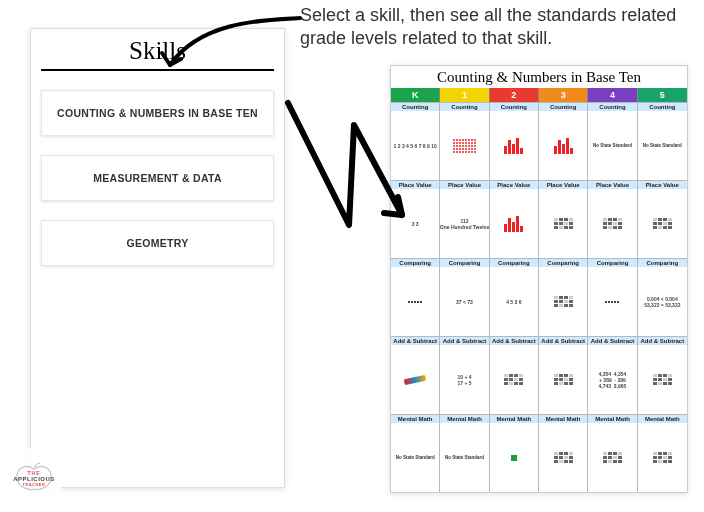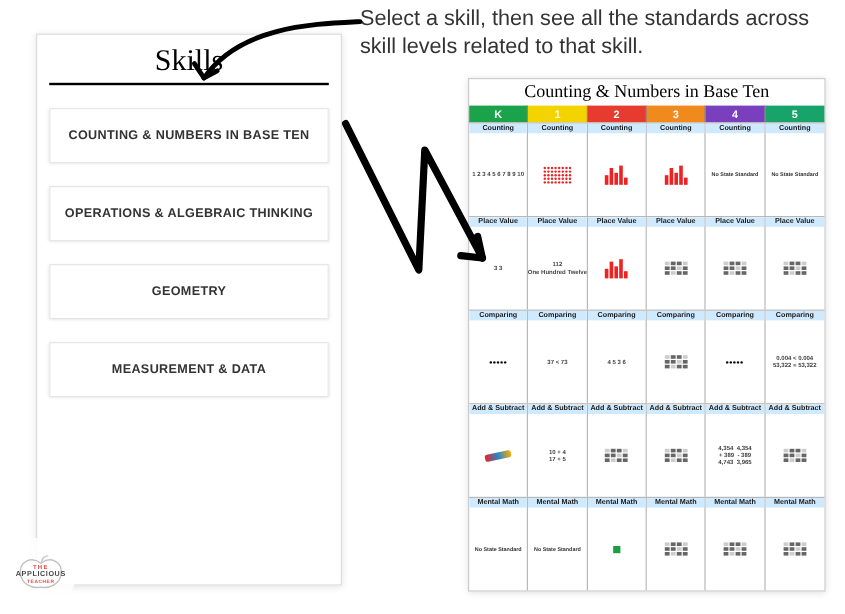--- a/index.html
+++ b/index.html
@@ -149,28 +149,27 @@
   }
   .logo svg { width: 46px; height: 32px; }
   .logo .t1 { font-size: 5px; letter-spacing: 1px; color:#d33; font-weight:700;}
   .logo .t2 { font-size: 6px; letter-spacing: .5px; color:#333; font-weight:700;}
   .logo .t3 { font-size: 4px; letter-spacing: .5px; color:#d33; font-weight:700;}
   .arrow { position:absolute; pointer-events:none; }
 </style>
 </head>
 <body>
 
-<div class="caption">Select a skill, then see all the standards across skill levels related to that skill.</div>
+<div class="caption">Select a skill, then see all the standards related grade levels related to that skill.</div>
 
 <div class="skills-card">
   <h2>Skills</h2>
   <button class="skill-btn">COUNTING &amp; NUMBERS IN BASE TEN</button>
-  <button class="skill-btn">OPERATIONS &amp; ALGEBRAIC THINKING</button>
+  <button class="skill-btn">MEASUREMENT &amp; DATA</button>
   <button class="skill-btn">GEOMETRY</button>
-  <button class="skill-btn">MEASUREMENT &amp; DATA</button>
 </div>
 
 <div class="grid-card">
   <div class="grid-title">Counting &amp; Numbers in Base Ten</div>
   <div class="grid-head" id="grid-head">
       <div style="background: rgb(26, 163, 74);">K</div>
       <div style="background: rgb(244, 212, 0);">1</div>
       <div style="background: rgb(230, 59, 46);">2</div>
       <div style="background: rgb(240, 138, 29);">3</div>
       <div style="background: rgb(122, 63, 191);">4</div>

